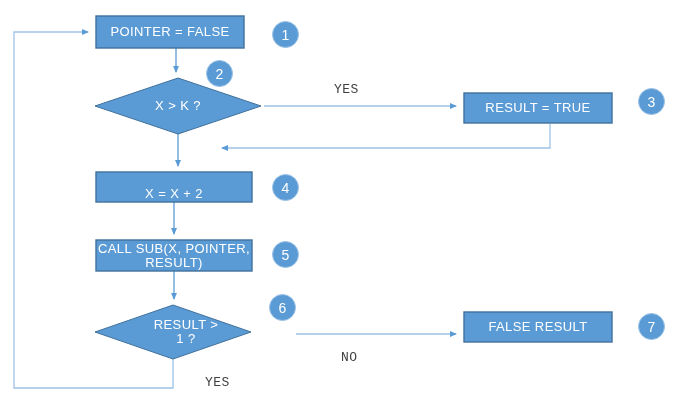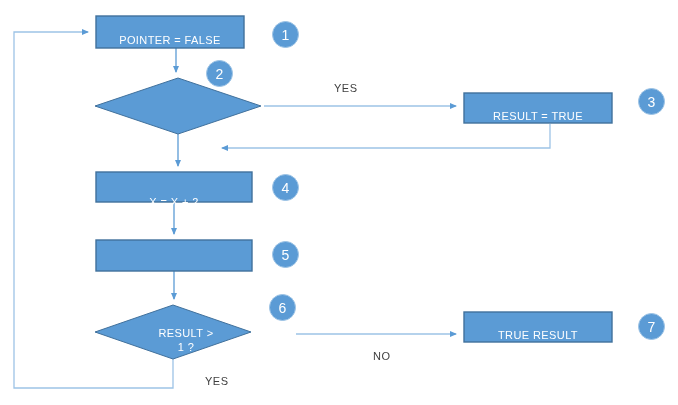--- a/index.html
+++ b/index.html
@@ -26,32 +26,31 @@
     height: 405px;
   }
   .node-label {
     position: absolute;
     display: flex;
     align-items: center;
     justify-content: center;
     text-align: center;
     color: #ffffff;
     font-family: "Liberation Sans", sans-serif;
-    font-size: 11px;
+    font-size: 13px;
     letter-spacing: 0.4px;
     line-height: 14px;
     pointer-events: none;
     white-space: pre-line;
-    margin-top: 8px;
   }
   .edge-label {
     position: absolute;
     color: #3f3f3f;
-    font-family: Liberation Sans, sans-serif;
-    font-size: 11px;
+    font-family: Liberation Mono, monospace;
+    font-size: 13px;
     letter-spacing: 0.5px;
     white-space: nowrap;
   }
   .badge {
     position: absolute;
     width: 27px;
     height: 27px;
     border-radius: 50%;
     background: #5b9bd5;
     border: 1.5px solid #9cc3e5;
@@ -130,34 +129,37 @@
     <g>
       <polygon points="95,332 173,305 251,332 173,359" fill="#5b9bd5" stroke="#41719c" stroke-width="1"></polygon>
     </g>
     <g>
       <rect x="464" y="312" width="148" height="30" fill="#5b9bd5" stroke="#41719c" stroke-width="1.4"></rect>
     </g>
   </svg>
 
   <div class="node-label" style="left:96px; top:16px; width:148px; height:32px;">POINTER = FALSE</div>
 
+  <div class="node-label" style="left:95px; top:78px; width:166px; height:56px;">X &gt; K ?</div>
 
   <div class="node-label" style="left:464px; top:93px; width:148px; height:30px;">RESULT = TRUE</div>
 
   <div class="node-label" style="left:96px; top:172px; width:156px; height:44px;">X = X + 2</div>
 
+  <div class="node-label" style="left:96px; top:240px; width:156px; height:31px;">CALL SUB(X, POINTER,
+RESULT)</div>
 
   <div class="node-label" style="left:108px; top:305px; width:156px; height:54px;">RESULT &gt;
 1 ?</div>
 
-  <div class="node-label" style="left:464px; top:312px; width:148px; height:30px;">TRUE RESULT</div>
+  <div class="node-label" style="left:464px; top:312px; width:148px; height:30px;">FALSE RESULT</div>
 
   <div class="edge-label" style="left:334px; top:82px;">YES</div>
 
-  <div class="edge-label" style="left:341px; top:350px;margin-left:32px;">NO</div>
+  <div class="edge-label" style="left:341px; top:350px;">NO</div>
 
   <div class="edge-label" style="left:205px; top:375px;">YES</div>
 
   <div class="badge" style="left:272px; top:21px;">1</div>
   <div class="badge" style="left:206px; top:60px;">2</div>
   <div class="badge" style="left:638px; top:88px;">3</div>
   <div class="badge" style="left:272px; top:174px;">4</div>
   <div class="badge" style="left:272px; top:241px;">5</div>
   <div class="badge" style="left:269px; top:294px;">6</div>
   <div class="badge" style="left:638px; top:313px;">7</div>

